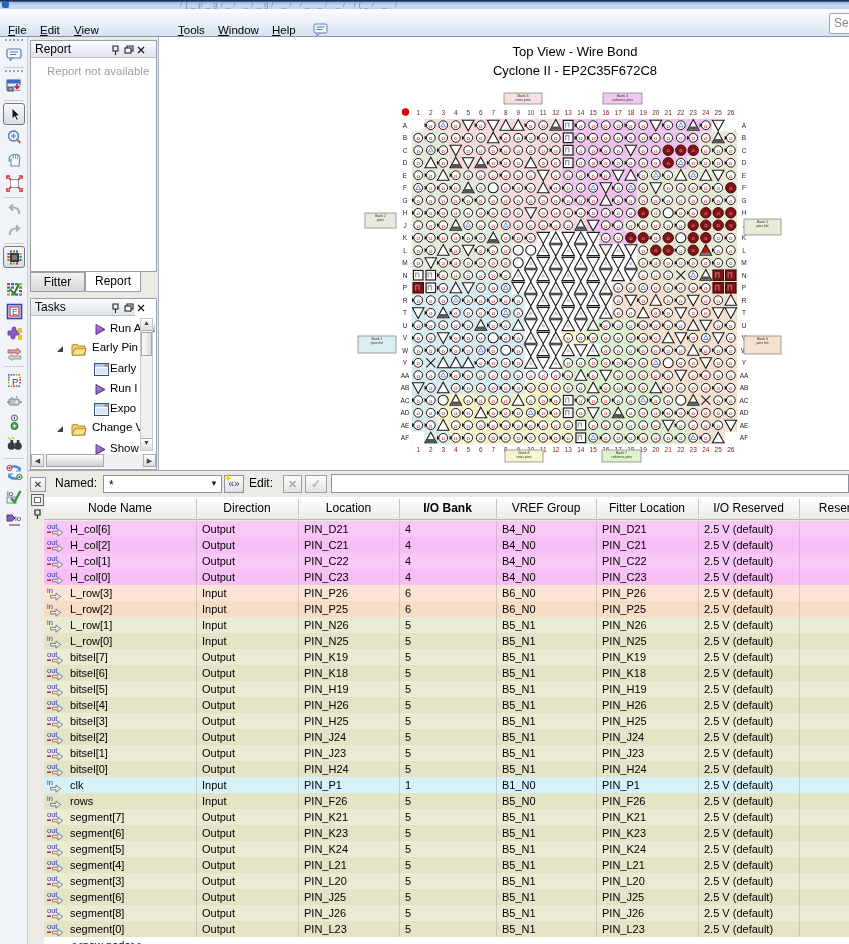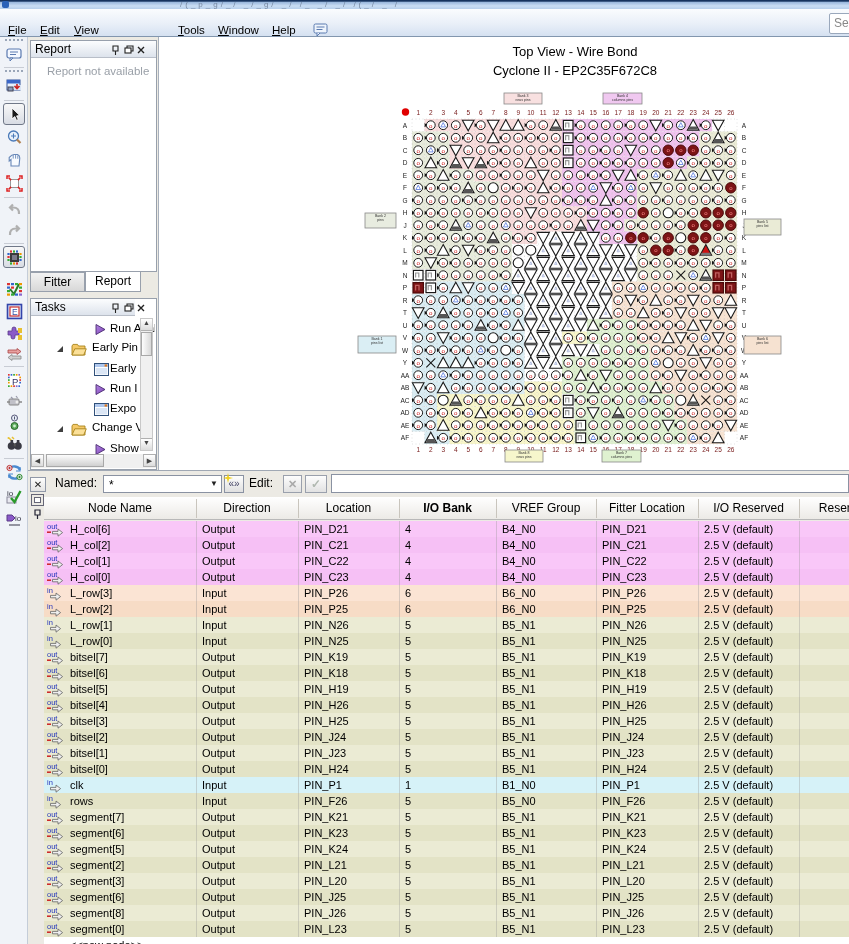--- a/index.html
+++ b/index.html
@@ -1582,21 +1582,21 @@
 <div style="position:absolute;left:405px;top:841px;height:16px;line-height:16px;font-size:11px;color:#000;white-space:nowrap;">5</div>
 <div style="position:absolute;left:502px;top:841px;height:16px;line-height:16px;font-size:11px;color:#000;white-space:nowrap;">B5_N1</div>
 <div style="position:absolute;left:602px;top:841px;height:16px;line-height:16px;font-size:11px;color:#000;white-space:nowrap;">PIN_K24</div>
 <div style="position:absolute;left:704px;top:841px;height:16px;line-height:16px;font-size:11px;color:#000;white-space:nowrap;">2.5 V (default)</div>
 <div style="position:absolute;left:44px;top:857px;width:805px;height:16px;background:#e3e3c6;"></div>
 <div style="position:absolute;left:46px;top:858px;"><svg width="20" height="15" viewBox="0 0 20 15">
       <text x="1" y="6.5" font-size="7.5" fill="#2233bb">out</text>
       <path d="M1,10.2 h4" stroke="#cc2222" stroke-width="1.5"></path>
       <path d="M6.5,9.4 h5.5 v-2.4 l4.6,3.6 -4.6,3.6 v-2.4 h-5.5 z" fill="#eee" stroke="#666" stroke-width="0.8"></path>
     </svg></div>
-<div style="position:absolute;left:70px;top:857px;height:16px;line-height:16px;font-size:11px;color:#000;white-space:nowrap;">segment[2]</div>
+<div style="position:absolute;left:70px;top:857px;height:16px;line-height:16px;font-size:11px;color:#000;white-space:nowrap;">segment[4]</div>
 <div style="position:absolute;left:202px;top:857px;height:16px;line-height:16px;font-size:11px;color:#000;white-space:nowrap;">Output</div>
 <div style="position:absolute;left:304px;top:857px;height:16px;line-height:16px;font-size:11px;color:#000;white-space:nowrap;">PIN_L21</div>
 <div style="position:absolute;left:405px;top:857px;height:16px;line-height:16px;font-size:11px;color:#000;white-space:nowrap;">5</div>
 <div style="position:absolute;left:502px;top:857px;height:16px;line-height:16px;font-size:11px;color:#000;white-space:nowrap;">B5_N1</div>
 <div style="position:absolute;left:602px;top:857px;height:16px;line-height:16px;font-size:11px;color:#000;white-space:nowrap;">PIN_L21</div>
 <div style="position:absolute;left:704px;top:857px;height:16px;line-height:16px;font-size:11px;color:#000;white-space:nowrap;">2.5 V (default)</div>
 <div style="position:absolute;left:44px;top:873px;width:805px;height:16px;background:#ebebd4;"></div>
 <div style="position:absolute;left:46px;top:874px;"><svg width="20" height="15" viewBox="0 0 20 15">
       <text x="1" y="6.5" font-size="7.5" fill="#2233bb">out</text>
       <path d="M1,10.2 h4" stroke="#cc2222" stroke-width="1.5"></path>

